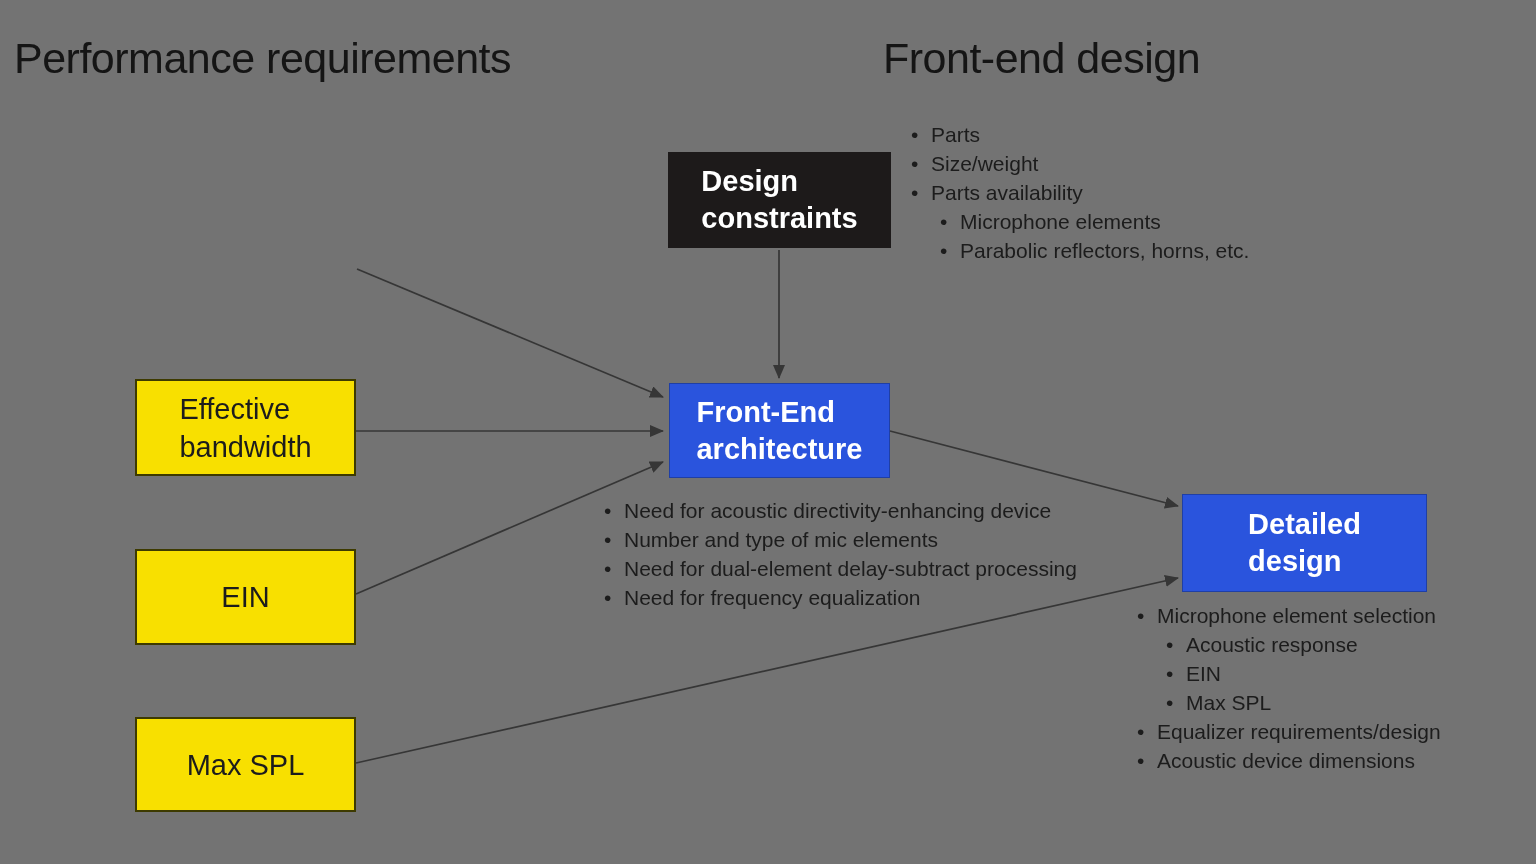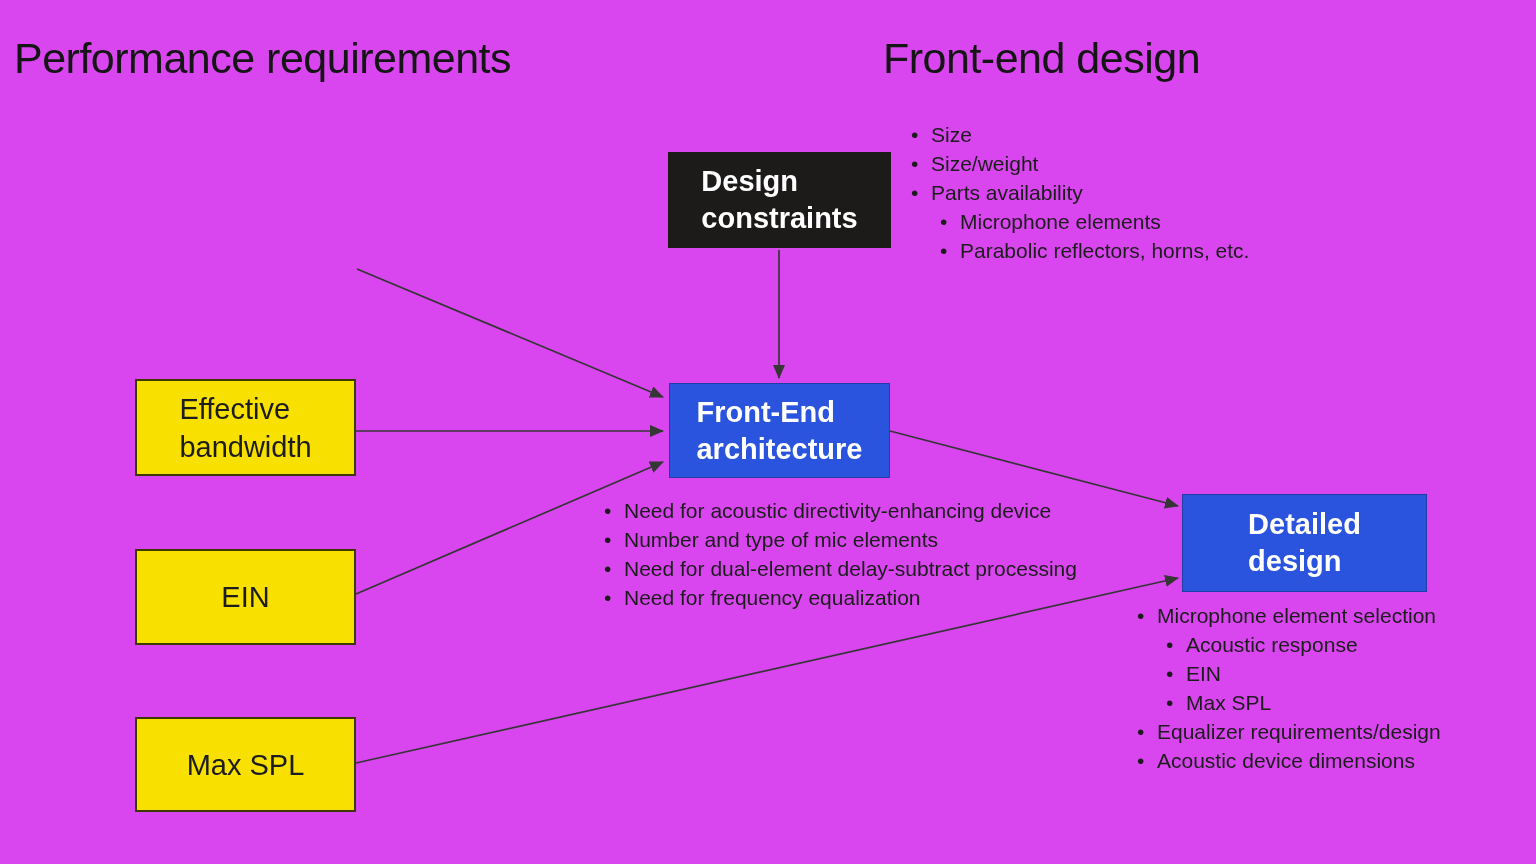--- a/index.html
+++ b/index.html
@@ -1,17 +1,17 @@
 <!DOCTYPE html>
 <html style="--yellow: #F8E000; --yellow-border: #3d3a00; --blue: #2A54DD; --black-box: #1D1A1A; --arrow: #363636; --text: #1C1C1C;"><head>
 <meta charset="utf-8">
 <style>
   html,body{margin:0;padding:0;background:#ffffff;}
   .canvas{
-    position:relative;width:1536px;height:864px;overflow:hidden;background:#d946ef;
+    position:relative;width:1536px;height:864px;overflow:hidden;background:#737373;
     font-family:"Liberation Sans", sans-serif;color:var(--text);
   }
   .arrows{position:absolute;left:0;top:0;width:1536px;height:864px;}
   .arrows line{stroke:var(--arrow);stroke-width:1.7;}
   .title{
     position:absolute;font-size:43px;font-weight:400;color:#151515;
     white-space:nowrap;line-height:50px;letter-spacing:-0.5px;
   }
   .box{
     position:absolute;display:flex;align-items:center;justify-content:center;
@@ -83,21 +83,21 @@
   </div>
 
   <div class="box blue" style="left:1182px;top:494px;width:245px;height:98px">
     <span>Detailed
 design</span>
   </div>
 
   <div class="blist" style="left:911px;top:120px">
       <div class="bullet">
         <span class="dot">•</span>
-        <span>Size</span>
+        <span>Parts</span>
       </div>
       <div class="bullet">
         <span class="dot">•</span>
         <span>Size/weight</span>
       </div>
       <div class="bullet">
         <span class="dot">•</span>
         <span>Parts availability</span>
       </div>
       <div class="bullet sub">

